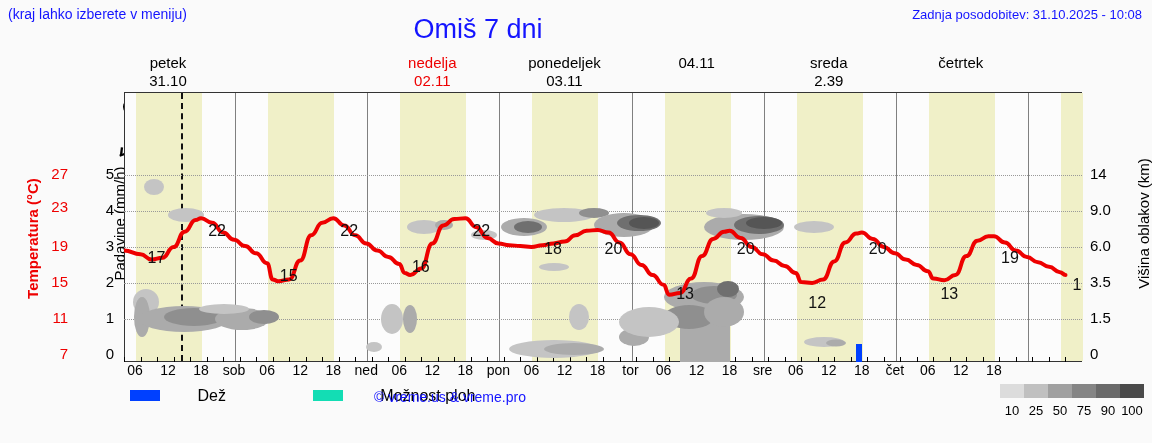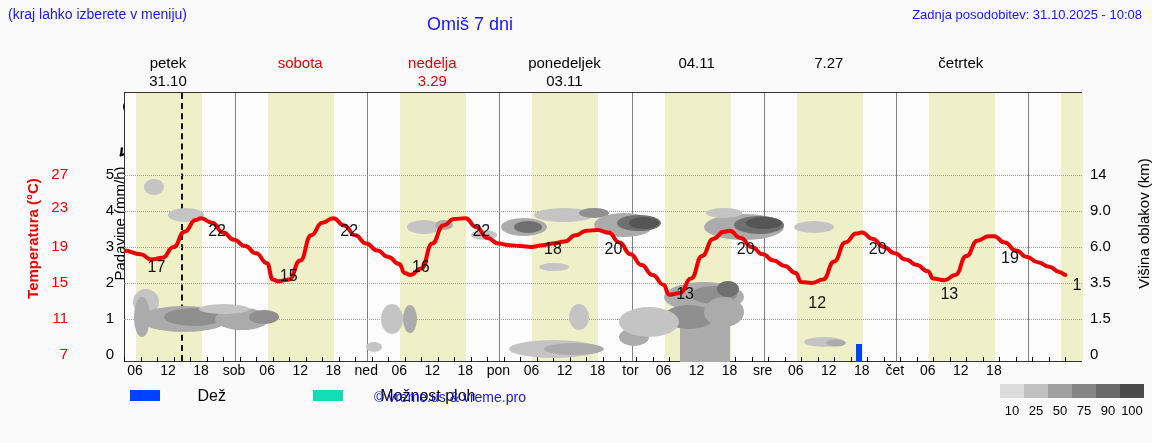--- a/index.html
+++ b/index.html
@@ -7,21 +7,21 @@
     width:1152px;height:443px;
     background:#fafafa;
     font-family:"Liberation Sans", sans-serif;
     overflow:hidden;
     position:relative;
   }
   .abs{position:absolute;}
 
   
   #menu-note{left:8px;top:6px;font-size:14px;color:#1414ff;white-space:nowrap;}
-  #page-title{left:4px;top:14px;width:932px;text-align:center;font-size:18px;color:#1414ff;font-weight:normal;}
+  #page-title{left:12px;top:14px;width:932px;text-align:center;font-size:27px;color:#1414ff;font-weight:normal;}
   #last-update{right:10px;top:7px;font-size:13px;color:#1414ff;white-space:nowrap;}
 
   
   #plot-frame{left:124px;top:92px;width:958px;height:270px;background:#fcfcfc;border:1px solid #333;box-sizing:border-box;}
   #icon-band{left:124px;top:92px;width:958px;height:45px;box-sizing:border-box;border-bottom:1px solid #555;}
   #wind-band{left:124px;top:137px;width:958px;height:30px;box-sizing:border-box;}
   #chart-area{left:124px;top:167px;width:958px;height:195px;overflow:hidden;}
 
   .dayband{position:absolute;top:0;bottom:0;background:#f0f0c8;}
   .daysep{position:absolute;top:0;bottom:0;width:1px;background:#808080;}
@@ -70,35 +70,35 @@
 <div class="abs" id="menu-note">(kraj lahko izberete v meniju)</div>
 <div class="abs" id="page-title">Omiš 7 dni</div>
 <div class="abs" id="last-update">Zadnja posodobitev: 31.10.2025 - 10:08</div>
 
 <div id="day-headers">
     <div class="day-head" style="left: 98.046px; width: 140px;">
       <div>petek</div>
       <div>31.10</div>
     </div>
     <div class="day-head weekend" style="left: 230.184px; width: 140px;">
-      <div>sobota</div>
     </div>
     <div class="day-head weekend" style="left: 362.322px; width: 140px;">
       <div>nedelja</div>
-      <div>3.29</div>
+      <div>02.11</div>
     </div>
     <div class="day-head" style="left: 494.46px; width: 140px;">
       <div>ponedeljek</div>
       <div>03.11</div>
     </div>
     <div class="day-head" style="left: 626.598px; width: 140px;">
       <div>04.11</div>
     </div>
     <div class="day-head" style="left: 758.736px; width: 140px;">
-      <div>7.27</div>
+      <div>sreda</div>
+      <div>2.39</div>
     </div>
     <div class="day-head" style="left: 890.874px; width: 140px;">
       <div>četrtek</div>
     </div>
   </div>
 
 <div class="abs" id="temp-axis-title">Temperatura (°C)</div>
 <div class="abs" id="prec-axis-title">Padavine (mm/h)</div>
 <div class="abs" id="cloud-axis-title">Višina oblakov (km)</div>
 <div id="axis-ticks">
@@ -805,21 +805,21 @@
       <ellipse cx="600" cy="46" rx="18" ry="5" fill="#c4c4c4" opacity="1"></ellipse>
       <ellipse cx="690" cy="60" rx="20" ry="6" fill="#c4c4c4" opacity="1"></ellipse>
       <ellipse cx="700" cy="175" rx="20" ry="5" fill="#c4c4c4" opacity="1"></ellipse>
       <ellipse cx="712" cy="176" rx="10" ry="3.5" fill="#ababab" opacity="1"></ellipse>
       <ellipse cx="250" cy="180" rx="8" ry="5" fill="#c4c4c4" opacity="1"></ellipse>
     </svg>
     <div style="position: absolute; left: 732.017px; width: 6px; bottom: 0px; height: 17.55px; background: rgb(0, 64, 255);"></div>
     <svg width="958" height="195" style="position: absolute; left: 0px; top: 0px;">
       <path d="M 0.0 83.6 C 8.3 83.6, 8.3 87.2, 16.5 87.2 C 22.0 87.2, 22.0 92.6, 27.5 92.6 C 33.0 92.6, 33.0 90.8, 38.5 90.8 C 44.0 90.8, 44.0 80.0, 49.6 80.0 C 55.1 80.0, 55.1 64.7, 60.6 64.7 C 66.1 64.7, 66.1 53.0, 71.6 53.0 C 74.3 53.0, 74.3 51.2, 77.1 51.2 C 82.6 51.2, 82.6 55.7, 88.1 55.7 C 93.6 55.7, 93.6 65.6, 99.1 65.6 C 104.6 65.6, 104.6 72.8, 110.1 72.8 C 115.6 72.8, 115.6 79.1, 121.1 79.1 C 126.6 79.1, 126.6 86.3, 132.1 86.3 C 137.6 86.3, 137.6 96.2, 143.1 96.2 C 145.9 96.2, 145.9 112.4, 148.7 112.4 C 151.4 112.4, 151.4 114.2, 154.2 114.2 C 159.7 114.2, 159.7 112.4, 165.2 112.4 C 170.7 112.4, 170.7 93.5, 176.2 93.5 C 181.7 93.5, 181.7 68.3, 187.2 68.3 C 192.7 68.3, 192.7 55.7, 198.2 55.7 C 203.7 55.7, 203.7 51.2, 209.2 51.2 C 214.7 51.2, 214.7 58.4, 220.2 58.4 C 225.7 58.4, 225.7 68.3, 231.2 68.3 C 236.7 68.3, 236.7 76.4, 242.3 76.4 C 247.8 76.4, 247.8 83.6, 253.3 83.6 C 258.8 83.6, 258.8 89.9, 264.3 89.9 C 269.8 89.9, 269.8 97.1, 275.3 97.1 C 278.0 97.1, 278.0 106.1, 280.8 106.1 C 283.5 106.1, 283.5 107.9, 286.3 107.9 C 291.8 107.9, 291.8 101.6, 297.3 101.6 C 302.8 101.6, 302.8 76.4, 308.3 76.4 C 313.8 76.4, 313.8 58.4, 319.3 58.4 C 324.8 58.4, 324.8 52.1, 330.3 52.1 C 335.9 52.1, 335.9 51.2, 341.4 51.2 C 346.9 51.2, 346.9 60.2, 352.4 60.2 C 357.9 60.2, 357.9 71.0, 363.4 71.0 C 368.9 71.0, 368.9 76.4, 374.4 76.4 C 379.9 76.4, 379.9 78.2, 385.4 78.2 C 390.9 78.2, 390.9 79.1, 396.4 79.1 C 401.9 79.1, 401.9 80.0, 407.4 80.0 C 412.9 80.0, 412.9 78.2, 418.4 78.2 C 423.9 78.2, 423.9 76.4, 429.4 76.4 C 435.0 76.4, 435.0 74.6, 440.5 74.6 C 446.0 74.6, 446.0 68.3, 451.5 68.3 C 457.0 68.3, 457.0 63.8, 462.5 63.8 C 468.0 63.8, 468.0 62.9, 473.5 62.9 C 479.0 62.9, 479.0 65.6, 484.5 65.6 C 490.0 65.6, 490.0 75.5, 495.5 75.5 C 501.0 75.5, 501.0 87.2, 506.5 87.2 C 512.0 87.2, 512.0 98.0, 517.5 98.0 C 523.0 98.0, 523.0 107.9, 528.6 107.9 C 534.1 107.9, 534.1 117.8, 539.6 117.8 C 542.3 117.8, 542.3 127.7, 545.1 127.7 C 550.6 127.7, 550.6 125.9, 556.1 125.9 C 561.6 125.9, 561.6 111.5, 567.1 111.5 C 572.6 111.5, 572.6 89.0, 578.1 89.0 C 583.6 89.0, 583.6 71.9, 589.1 71.9 C 594.6 71.9, 594.6 64.7, 600.1 64.7 C 602.9 64.7, 602.9 63.8, 605.6 63.8 C 611.1 63.8, 611.1 71.0, 616.6 71.0 C 622.1 71.0, 622.1 80.0, 627.7 80.0 C 633.2 80.0, 633.2 87.2, 638.7 87.2 C 644.2 87.2, 644.2 93.5, 649.7 93.5 C 655.2 93.5, 655.2 98.9, 660.7 98.9 C 666.2 98.9, 666.2 106.1, 671.7 106.1 C 674.5 106.1, 674.5 115.1, 677.2 115.1 C 682.7 115.1, 682.7 116.0, 688.2 116.0 C 693.7 116.0, 693.7 112.4, 699.2 112.4 C 704.7 112.4, 704.7 94.4, 710.2 94.4 C 715.7 94.4, 715.7 75.5, 721.3 75.5 C 726.8 75.5, 726.8 66.5, 732.3 66.5 C 735.0 66.5, 735.0 65.6, 737.8 65.6 C 743.3 65.6, 743.3 71.9, 748.8 71.9 C 754.3 71.9, 754.3 80.0, 759.8 80.0 C 765.3 80.0, 765.3 86.3, 770.8 86.3 C 776.3 86.3, 776.3 92.6, 781.8 92.6 C 787.3 92.6, 787.3 98.0, 792.8 98.0 C 798.3 98.0, 798.3 104.3, 803.8 104.3 C 806.6 104.3, 806.6 111.5, 809.3 111.5 C 814.9 111.5, 814.9 113.3, 820.4 113.3 C 825.9 113.3, 825.9 107.9, 831.4 107.9 C 836.9 107.9, 836.9 89.0, 842.4 89.0 C 847.9 89.0, 847.9 73.7, 853.4 73.7 C 858.9 73.7, 858.9 69.2, 864.4 69.2 C 867.2 69.2, 867.2 69.2, 869.9 69.2 C 875.4 69.2, 875.4 75.5, 880.9 75.5 C 886.4 75.5, 886.4 83.6, 891.9 83.6 C 897.4 83.6, 897.4 89.9, 902.9 89.9 C 908.4 89.9, 908.4 95.3, 914.0 95.3 C 919.5 95.3, 919.5 99.8, 925.0 99.8 C 930.5 99.8, 930.5 105.2, 936.0 105.2 C 938.7 105.2, 938.7 107.9, 941.5 107.9" fill="none" stroke="#ee0000" stroke-width="4" stroke-linecap="round" stroke-linejoin="round"></path>
     </svg>
-    <div class="tlabel" style="left: 32.5172px; top: 91px;">17</div>
+    <div class="tlabel" style="left: 32.5172px; top: 82px;">17</div>
     <div class="tlabel" style="left: 93.0805px; top: 55px;">22</div>
     <div class="tlabel" style="left: 164.655px; top: 100px;">15</div>
     <div class="tlabel" style="left: 225.218px; top: 55px;">22</div>
     <div class="tlabel" style="left: 296.793px; top: 91px;">16</div>
     <div class="tlabel" style="left: 357.356px; top: 55px;">22</div>
     <div class="tlabel" style="left: 428.931px; top: 73px;">18</div>
     <div class="tlabel" style="left: 489.494px; top: 73px;">20</div>
     <div class="tlabel" style="left: 561.069px; top: 118px;">13</div>
     <div class="tlabel" style="left: 621.632px; top: 73px;">20</div>
     <div class="tlabel" style="left: 693.207px; top: 127px;">12</div>

